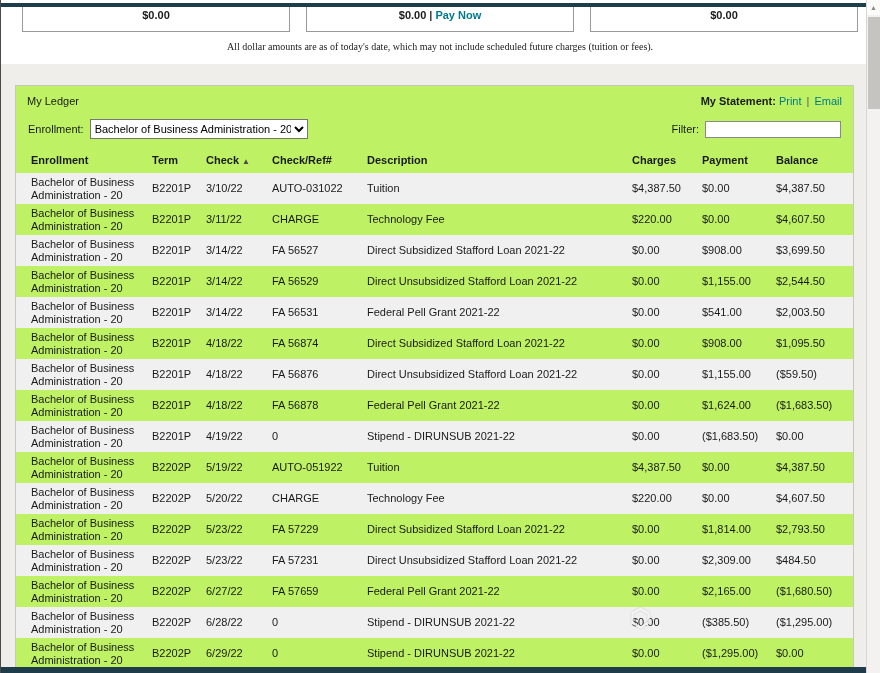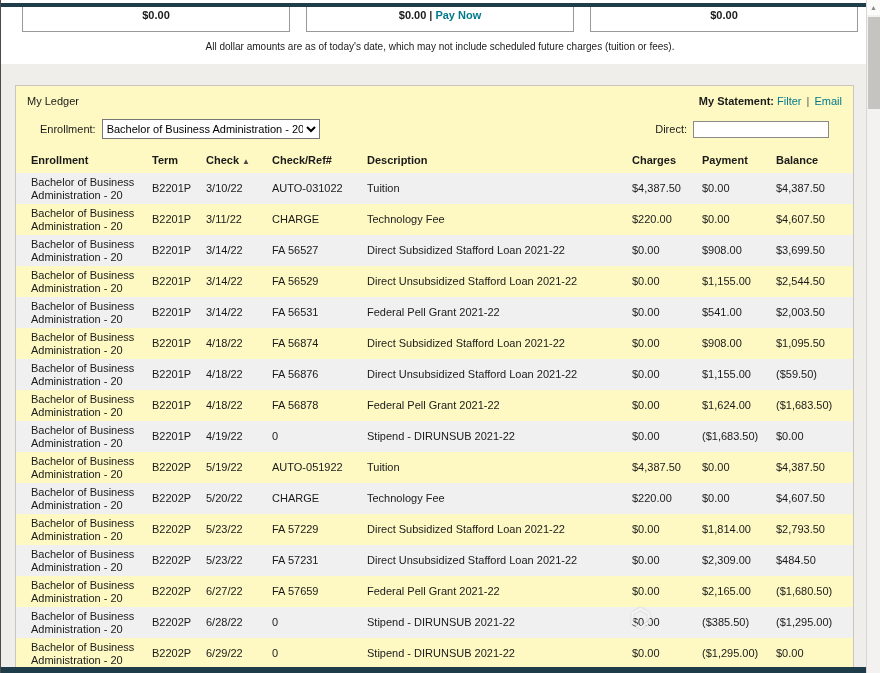--- a/index.html
+++ b/index.html
@@ -19,28 +19,28 @@
   .scrollbar { position:absolute; right:0; top:0; width:14px; height:673px; background:#f3f2f1; border-left:1px solid #d9d7d4; z-index:40; }
   .scroll-btn { height:15px; line-height:15px; text-align:center; font-size:7px; color:#8a8a8a; background:#fbfbfa; cursor:pointer; }
   .scroll-thumb { position:absolute; left:1px; top:17px; width:12px; height:92px; background:#c6c4c1; cursor:pointer; }
 
   
   .summary { background:#fff; padding:7px 0 12px; }
   .boxes { display:flex; gap:16px; margin:0 22px; }
   .box { flex:1; border:1px solid #999; border-top:none; height:25px; background:#fff; text-align:center; font-size:11px; font-weight:bold; padding-top:2px; }
   .box-sep { color:#333; margin:0 3px; font-weight:bold; }
   a.link { color:#00798b; cursor:pointer; }
-  .disclaimer { text-align:center; font-size:10px; margin-top:9px; color:#1a1a1a; }
+  .disclaimer { text-align:center; font-size:10px; margin-top:9px; color:#1a1a1a;font-family:Liberation Serif, serif; }
 
   
-  .panel { position:absolute; left:15px; top:85px; width:839px; height:588px; background:#fef9c3; border:1px solid #c9c5bf; overflow:hidden; }
+  .panel { position:absolute; left:15px; top:85px; width:839px; height:588px; background:#bef264; border:1px solid #c9c5bf; overflow:hidden; }
   .panel-head { display:flex; justify-content:space-between; align-items:center; padding:9px 11px 8px; font-size:11px; }
   .bold { font-weight:bold; }
   .statement .sep { color:#555; margin:0 2px; }
-  .controls { display:flex; justify-content:space-between; align-items:center; padding:4px 24px 9px; font-size:11px; }
+  .controls { display:flex; justify-content:space-between; align-items:center; padding:4px 12px 9px; font-size:11px; }
   .ctl-label { margin-right:6px; }
   select.enroll { width:218px; height:20px; font-size:11px; font-family:inherit; border:1px solid #767676; background:#fff; }
   input.filter { width:136px; height:17px; border:1px solid #8a8a8a; font-size:11px; padding:0 3px; background:#fff; }
 
   table.ledger { width:100%; border-collapse:collapse; font-size:11px; table-layout:fixed; }
   th { text-align:left; font-weight:bold; padding:6px 6px 7px; white-space:nowrap; cursor:pointer; }
   td { padding:2px 6px; line-height:13px; vertical-align:middle; overflow-wrap:break-word; }
   th:first-child, td:first-child { padding-left:15px; }
   tbody tr { height:31px; }
   tbody tr:nth-child(odd) { background:#f0f0f0; }
@@ -73,32 +73,32 @@
     </div>
   </div>
   <div class="disclaimer">All dollar amounts are as of today's date, which may not include scheduled future charges (tuition or fees).</div>
 </div>
 
 <div class="panel">
   <div class="panel-head">
     <span>My Ledger</span>
     <span class="statement">
       <span class="bold">My Statement:</span>
-      <a class="link">Filter</a>
+      <a class="link">Print</a>
       <span class="sep">|</span>
       <a class="link">Email</a>
     </span>
   </div>
 
   <div class="controls">
     <span>
       <span class="ctl-label">Enrollment:</span><select class="enroll"><option selected="">Bachelor of Business Administration - 20</option></select>
     </span>
     <span>
-      <span class="ctl-label">Direct:</span><input class="filter" type="text" value="" style="">
+      <span class="ctl-label">Filter:</span><input class="filter" type="text" value="" style="">
     </span>
   </div>
 
   <table class="ledger">
     <colgroup>
         <col class="c1">
         <col class="c2">
         <col class="c3">
         <col class="c4">
         <col class="c5">

